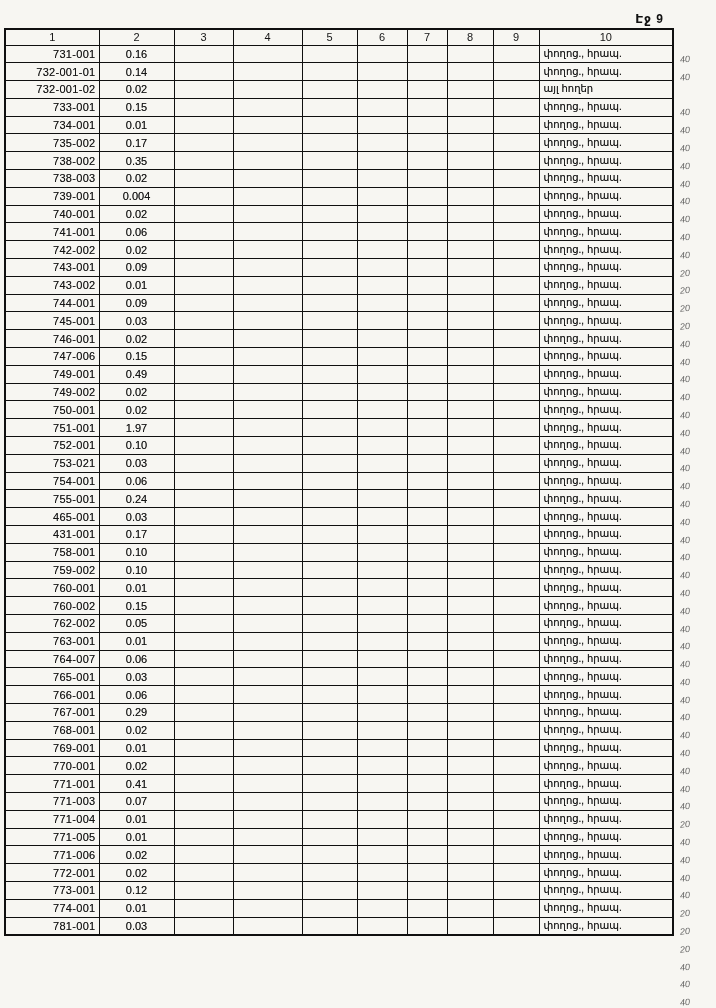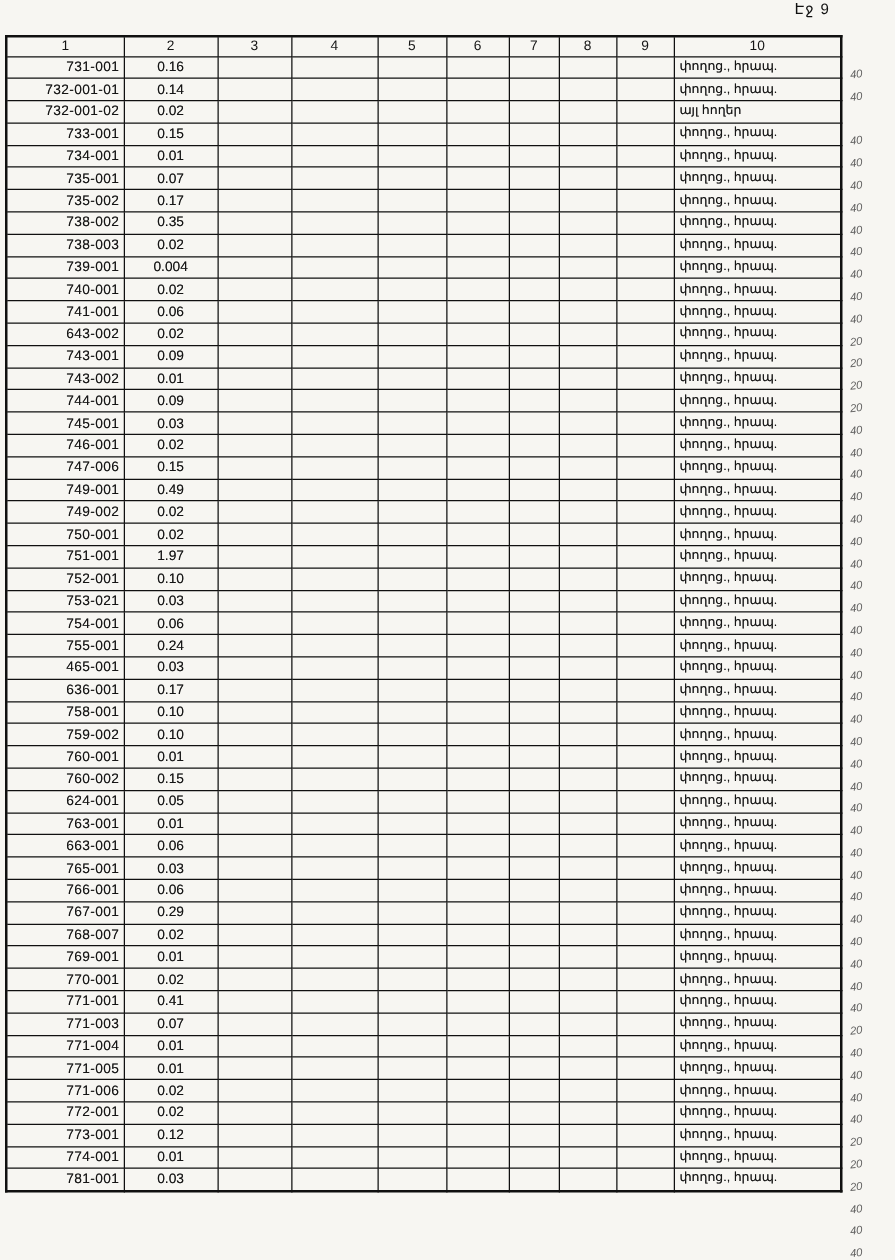--- a/index.html
+++ b/index.html
@@ -10,24 +10,24 @@
     width: 716px;
     height: 1008px;
     position: relative;
     overflow: hidden;
     background: #f7f6f2;
     font-family: "Liberation Sans", "DejaVu Sans", sans-serif;
     color: #151515;
   }
   .page-label {
     position: absolute;
-    top: 0;
+    top: 12px;
     right: 52px;
     font-size: 12px;
-    font-weight: normal;
+    font-weight: bold;
     letter-spacing: 1px;
     color: #111;
   }
   .table-wrap {
     position: absolute;
     top: 28px;
     left: 4px;
     width: 710px;
   }
   table {
@@ -174,32 +174,20 @@
           <td class="c3"></td>
           <td class="c4"></td>
           <td class="c5"></td>
           <td class="c6"></td>
           <td class="c7"></td>
           <td class="c8"></td>
           <td class="c9"></td>
           <td class="c10">փողոց., հրապ.</td>
         </tr>
         <tr>
-          <td class="c1">735-001</td>
-          <td class="c2">0.07</td>
-          <td class="c3"></td>
-          <td class="c4"></td>
-          <td class="c5"></td>
-          <td class="c6"></td>
-          <td class="c7"></td>
-          <td class="c8"></td>
-          <td class="c9"></td>
-          <td class="c10">փողոց., հրապ.</td>
-        </tr>
-        <tr>
           <td class="c1">735-002</td>
           <td class="c2">0.17</td>
           <td class="c3"></td>
           <td class="c4"></td>
           <td class="c5"></td>
           <td class="c6"></td>
           <td class="c7"></td>
           <td class="c8"></td>
           <td class="c9"></td>
           <td class="c10">փողոց., հրապ.</td>
@@ -258,21 +246,21 @@
           <td class="c3"></td>
           <td class="c4"></td>
           <td class="c5"></td>
           <td class="c6"></td>
           <td class="c7"></td>
           <td class="c8"></td>
           <td class="c9"></td>
           <td class="c10">փողոց., հրապ.</td>
         </tr>
         <tr>
-          <td class="c1">643-002</td>
+          <td class="c1">742-002</td>
           <td class="c2">0.02</td>
           <td class="c3"></td>
           <td class="c4"></td>
           <td class="c5"></td>
           <td class="c6"></td>
           <td class="c7"></td>
           <td class="c8"></td>
           <td class="c9"></td>
           <td class="c10">փողոց., հրապ.</td>
         </tr>
@@ -450,21 +438,21 @@
           <td class="c3"></td>
           <td class="c4"></td>
           <td class="c5"></td>
           <td class="c6"></td>
           <td class="c7"></td>
           <td class="c8"></td>
           <td class="c9"></td>
           <td class="c10">փողոց., հրապ.</td>
         </tr>
         <tr>
-          <td class="c1">636-001</td>
+          <td class="c1">431-001</td>
           <td class="c2">0.17</td>
           <td class="c3"></td>
           <td class="c4"></td>
           <td class="c5"></td>
           <td class="c6"></td>
           <td class="c7"></td>
           <td class="c8"></td>
           <td class="c9"></td>
           <td class="c10">փողոց., հրապ.</td>
         </tr>
@@ -510,21 +498,21 @@
           <td class="c3"></td>
           <td class="c4"></td>
           <td class="c5"></td>
           <td class="c6"></td>
           <td class="c7"></td>
           <td class="c8"></td>
           <td class="c9"></td>
           <td class="c10">փողոց., հրապ.</td>
         </tr>
         <tr>
-          <td class="c1">624-001</td>
+          <td class="c1">762-002</td>
           <td class="c2">0.05</td>
           <td class="c3"></td>
           <td class="c4"></td>
           <td class="c5"></td>
           <td class="c6"></td>
           <td class="c7"></td>
           <td class="c8"></td>
           <td class="c9"></td>
           <td class="c10">փողոց., հրապ.</td>
         </tr>
@@ -534,21 +522,21 @@
           <td class="c3"></td>
           <td class="c4"></td>
           <td class="c5"></td>
           <td class="c6"></td>
           <td class="c7"></td>
           <td class="c8"></td>
           <td class="c9"></td>
           <td class="c10">փողոց., հրապ.</td>
         </tr>
         <tr>
-          <td class="c1">663-001</td>
+          <td class="c1">764-007</td>
           <td class="c2">0.06</td>
           <td class="c3"></td>
           <td class="c4"></td>
           <td class="c5"></td>
           <td class="c6"></td>
           <td class="c7"></td>
           <td class="c8"></td>
           <td class="c9"></td>
           <td class="c10">փողոց., հրապ.</td>
         </tr>
@@ -582,21 +570,21 @@
           <td class="c3"></td>
           <td class="c4"></td>
           <td class="c5"></td>
           <td class="c6"></td>
           <td class="c7"></td>
           <td class="c8"></td>
           <td class="c9"></td>
           <td class="c10">փողոց., հրապ.</td>
         </tr>
         <tr>
-          <td class="c1">768-007</td>
+          <td class="c1">768-001</td>
           <td class="c2">0.02</td>
           <td class="c3"></td>
           <td class="c4"></td>
           <td class="c5"></td>
           <td class="c6"></td>
           <td class="c7"></td>
           <td class="c8"></td>
           <td class="c9"></td>
           <td class="c10">փողոց., հրապ.</td>
         </tr>

